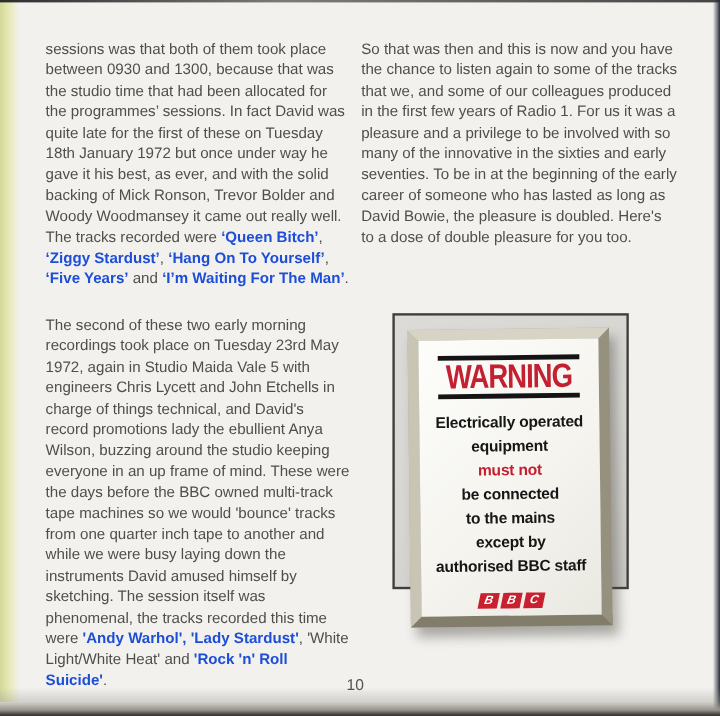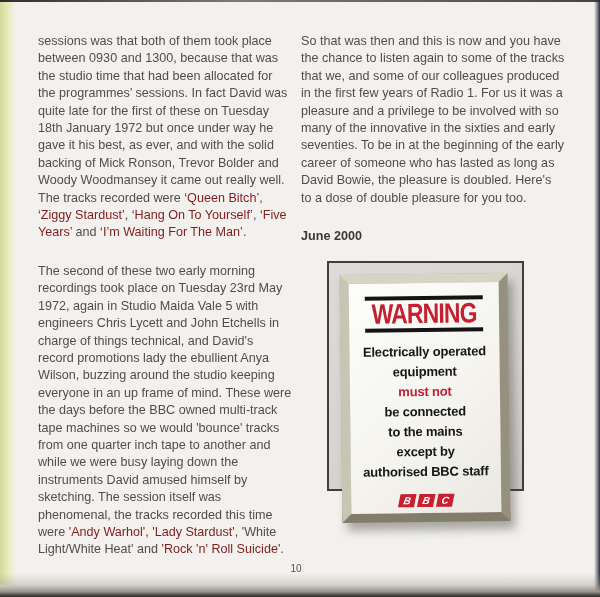--- a/index.html
+++ b/index.html
@@ -29,21 +29,21 @@
   .edge-bottom {
     position: absolute; left: 0; bottom: 0; width: 100%; height: 24px;
     background: linear-gradient(to bottom, rgba(150,148,140,0) 0%, rgba(160,158,150,.4) 50%, #97948c 78%, #55524c 90%, #2c2b27 100%);
   }
 
   
   .col { position: absolute; color: #4f4e4b; font-size: 12.6px; line-height: 17.4px; }
   .col-left  { left: 38px;  top: 33px; width: 254px; }
   .col-right { left: 301px; top: 33px; width: 264px; }
   .col p { margin: 0 0 21px 0; }
-  .b { font-weight: normal; color: #7f1d1d; margin-top: 28px; }
+  .b { font-weight: bold; color: #1d4ed8; margin-top: 28px; }
   .signature { font-weight: bold; color: #3a3936; margin-top: 4px; }
 
   
   .photo {
     position: absolute; left: 327px; top: 261px; width: 197px; height: 230px;
     background: linear-gradient(145deg, #dcdbd8 0%, #d6d5d1 55%, #cbcac6 100%);
     border: 2px solid #3f3e3c;
     box-sizing: border-box;
   }
   .frame {
@@ -79,41 +79,40 @@
   .bbc-logo { margin-top: 12px; display: flex; justify-content: center; gap: 3px; }
   .bbc-box {
     display: inline-block; width: 16px; height: 13px;
     background: #c8202f; transform: skewX(-12deg);
     color: #fdfdfa; font-weight: bold; font-style: italic;
     font-size: 10px; line-height: 13px; text-align: center;
   }
 
   .page-number {
     position: absolute; left: 278px; top: 563px; width: 36px;
-    text-align: center; font-size: 10px; color: #54534f;
+    text-align: center; font-size: 13px; color: #54534f;
   }
 </style>
 </head>
 <body>
 
 <div class="scan">
 
   <div class="edge-left-strip"></div>
   <div class="edge-top"></div>
   <div class="edge-right"></div>
   <div class="edge-bottom"></div>
 
   <div class="col col-left">
     <p><span>sessions was that both of them took place between 0930 and 1300, because that was the studio time that had been allocated for the programmes’ sessions. In fact David was quite late for the first of these on Tuesday 18th January 1972 but once under way he gave it his best, as ever, and with the solid backing of Mick Ronson, Trevor Bolder and Woody Woodmansey it came out really well. The tracks recorded were </span><span class="b">‘Queen Bitch’</span><span>, </span><span class="b">‘Ziggy Stardust’</span><span>, </span><span class="b">‘Hang On To Yourself’</span><span>, </span><span class="b">‘Five Years’</span><span> and </span><span class="b">‘I’m Waiting For The Man’</span><span>.</span></p>
     <p><span>The second of these two early morning recordings took place on Tuesday 23rd May 1972, again in Studio Maida Vale 5 with engineers Chris Lycett and John Etchells in charge of things technical, and David's record promotions lady the ebullient Anya Wilson, buzzing around the studio keeping everyone in an up frame of mind. These were the days before the BBC owned multi-track tape machines so we would 'bounce' tracks from one quarter inch tape to another and while we were busy laying down the instruments David amused himself by sketching. The session itself was phenomenal, the tracks recorded this time were </span><span class="b">'Andy Warhol',</span><span> </span><span class="b">'Lady Stardust'</span><span>, 'White Light/White Heat' and </span><span class="b">'Rock 'n' Roll Suicide'</span><span>.</span></p>
   </div>
 
   <div class="col col-right">
     <p>So that was then and this is now and you have the chance to listen again to some of the tracks that we, and some of our colleagues produced in the first few years of Radio 1. For us it was a pleasure and a privilege to be involved with so many of the innovative in the sixties and early seventies. To be in at the beginning of the early career of someone who has lasted as long as David Bowie, the pleasure is doubled. Here's to a dose of double pleasure for you too.</p>
-    <div class="signature">June 2000</div>
   </div>
 
   <div class="photo">
     <div class="frame">
       <div class="placard">
         <div class="warn-title-wrap">
           <div class="warn-rule"></div>
           <div class="warn-title">WARNING</div>
           <div class="warn-rule"></div>
         </div>

